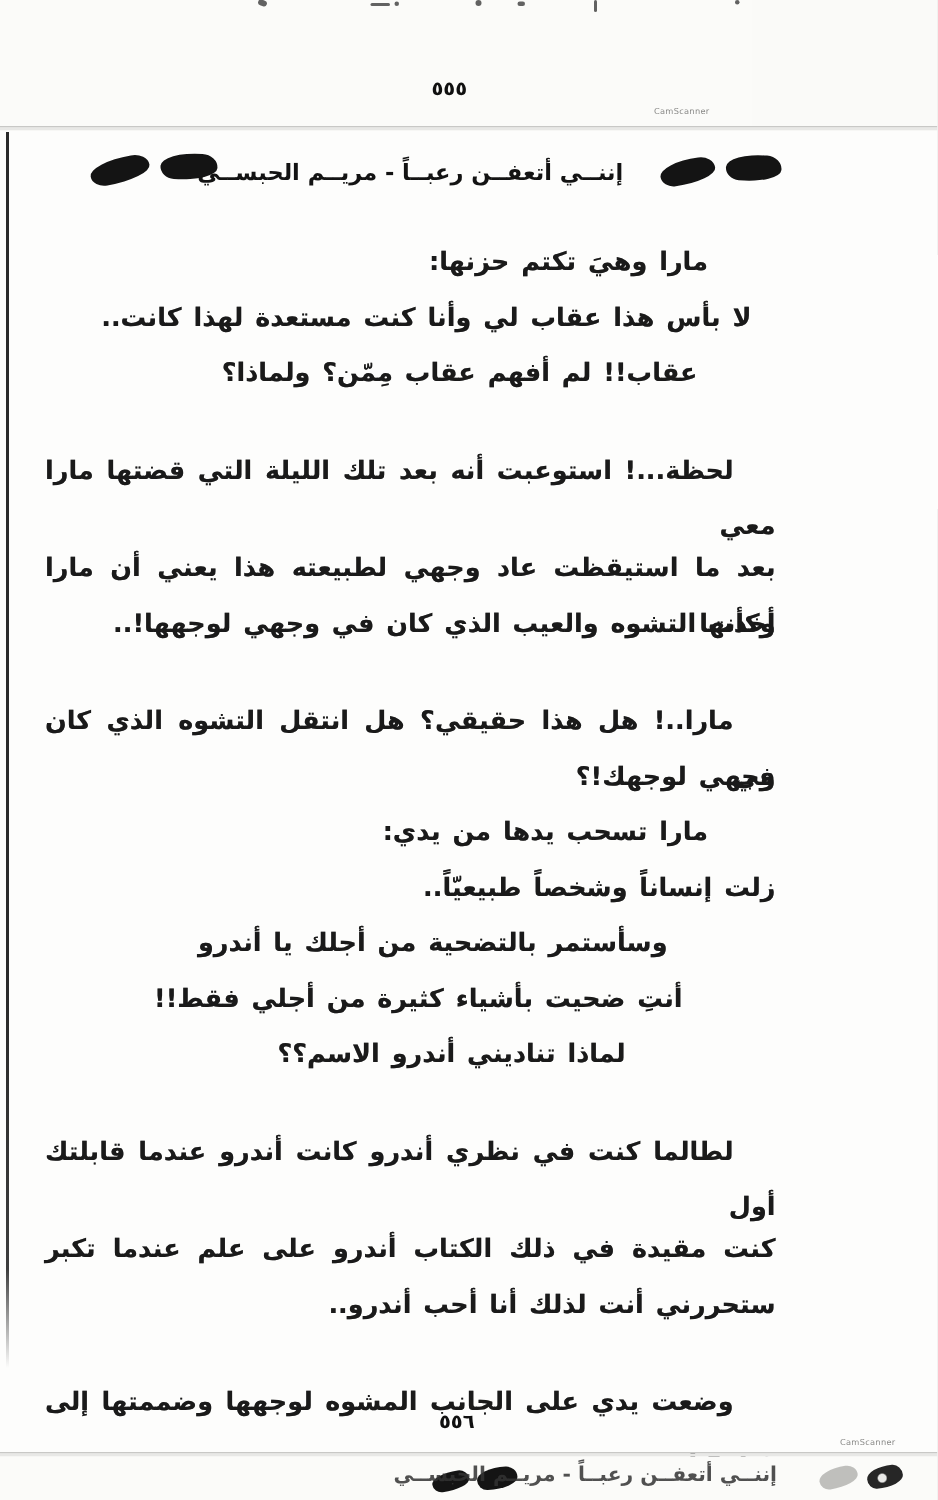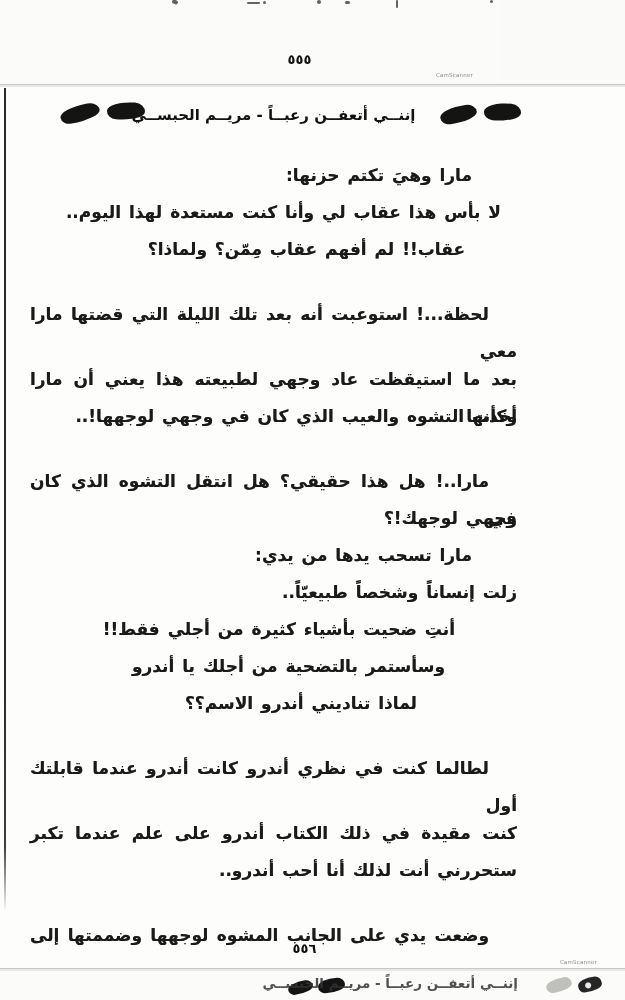--- a/index.html
+++ b/index.html
@@ -72,31 +72,31 @@
   <div>
     <span class="leaf" style="left:60px;top:105px;width:40px;height:17px;transform:rotate(-10deg)"></span>
     <span class="leaf" style="left:107px;top:102px;width:38px;height:18px;transform:rotate(4deg)"></span>
     <div class="header-title">إننــي أتعفــن رعبــاً - مريــم الحبســي</div>
     <span class="leaf" style="left:440px;top:106px;width:37px;height:17px;transform:rotate(-8deg)"></span>
     <span class="leaf" style="left:484px;top:103px;width:37px;height:18px;transform:rotate(5deg)"></span>
   </div>
 
   <div class="body-block">
     <div class="line r i45">مارا وهيَ تكتم حزنها:</div>
-    <div class="line r i16">لا بأس هذا عقاب لي وأنا كنت مستعدة لهذا اليوم..</div>
+    <div class="line r i16">لا بأس هذا عقاب لي وأنا كنت مستعدة لهذا كانت..</div>
     <div class="line r i52">عقاب!! لم أفهم عقاب مِمّن؟ ولماذا؟</div>
     <div class="line j i28">لحظة...! استوعبت أنه بعد تلك الليلة التي قضتها مارا معي</div>
     <div class="line j">بعد ما استيقظت عاد وجهي لطبيعته هذا يعني أن مارا وكأنها</div>
     <div class="line r">أخذت التشوه والعيب الذي كان في وجهي لوجهها!..</div>
     <div class="line j i28">مارا..! هل هذا حقيقي؟ هل انتقل التشوه الذي كان في</div>
     <div class="line r">وجهي لوجهك!؟</div>
     <div class="line r i45">مارا تسحب يدها من يدي:</div>
     <div class="line r">زلت إنساناً وشخصاً طبيعيّاً..</div>
+    <div class="line r i72">وسأستمر بالتضحية من أجلك يا أندرو</div>
     <div class="line r i62">أنتِ ضحيت بأشياء كثيرة من أجلي فقط!!</div>
-    <div class="line r i72">وسأستمر بالتضحية من أجلك يا أندرو</div>
     <div class="line r i100">لماذا تناديني أندرو الاسم؟؟</div>
     <div class="line j i28">لطالما كنت في نظري أندرو كانت أندرو عندما قابلتك أول</div>
     <div class="line j">كنت مقيدة في ذلك الكتاب أندرو على علم عندما تكبر</div>
     <div class="line r">ستحررني أنت لذلك أنا أحب أندرو..</div>
     <div class="line j i28">وضعت يدي على الجانب المشوه لوجهها وضممتها إلى</div>
     <div class="line r">صدري:</div>
   </div>
 
   <div class="pagenum" style="left:-8px;top:941px">٥٥٦</div>
   <div class="watermark" style="top:959px">CamScanner</div>

